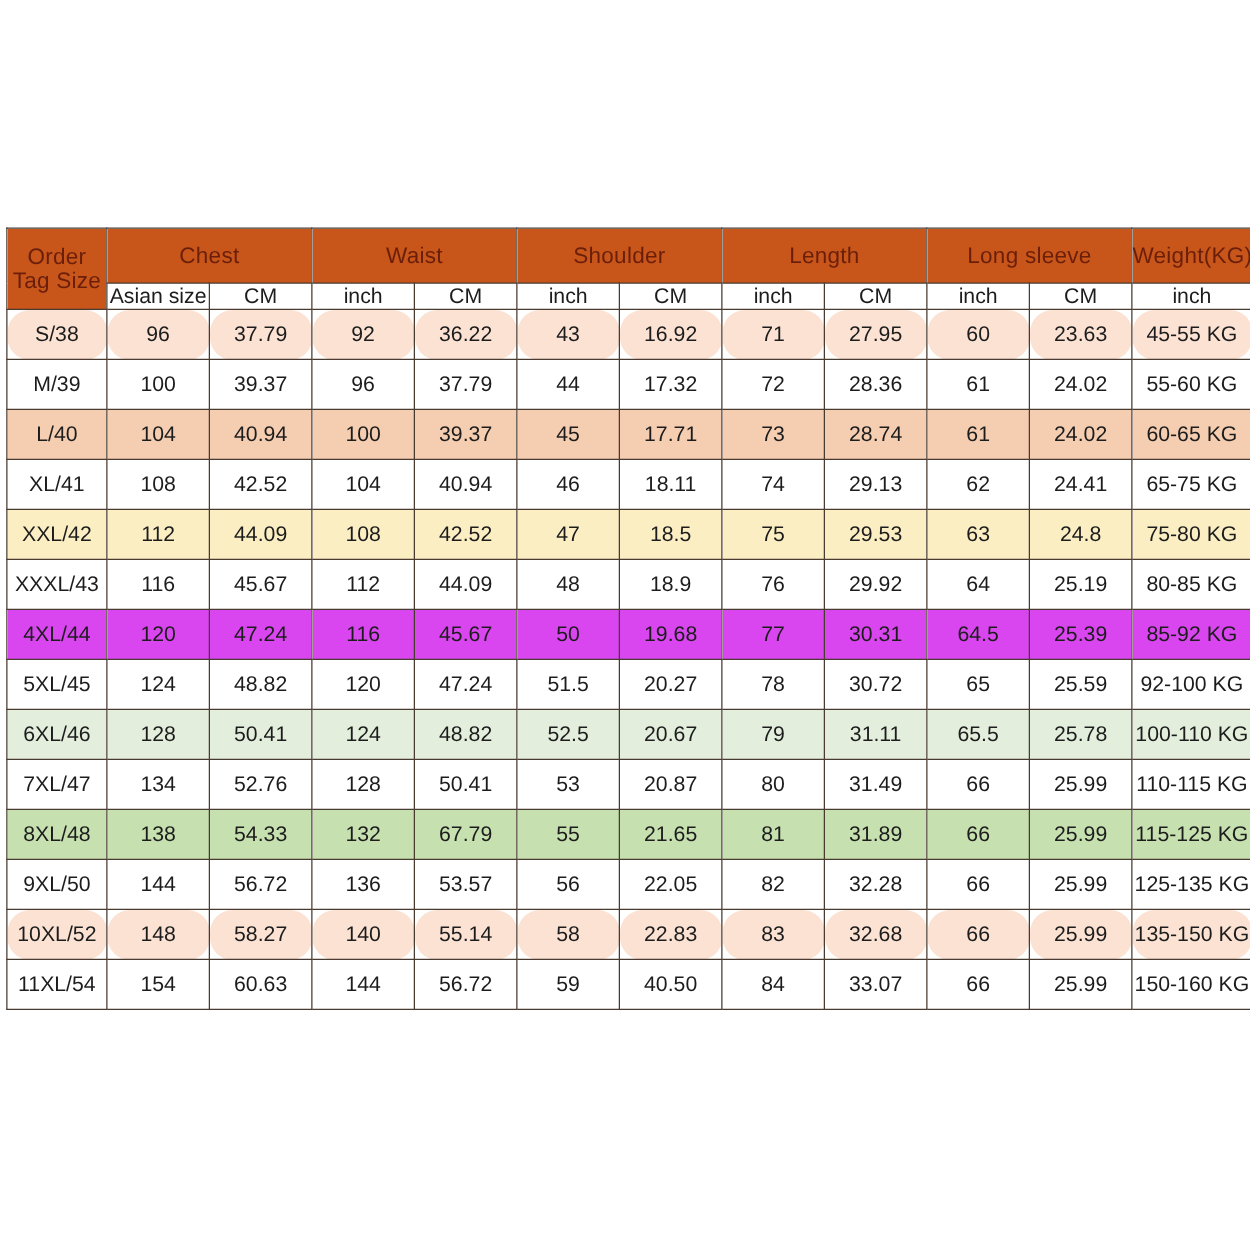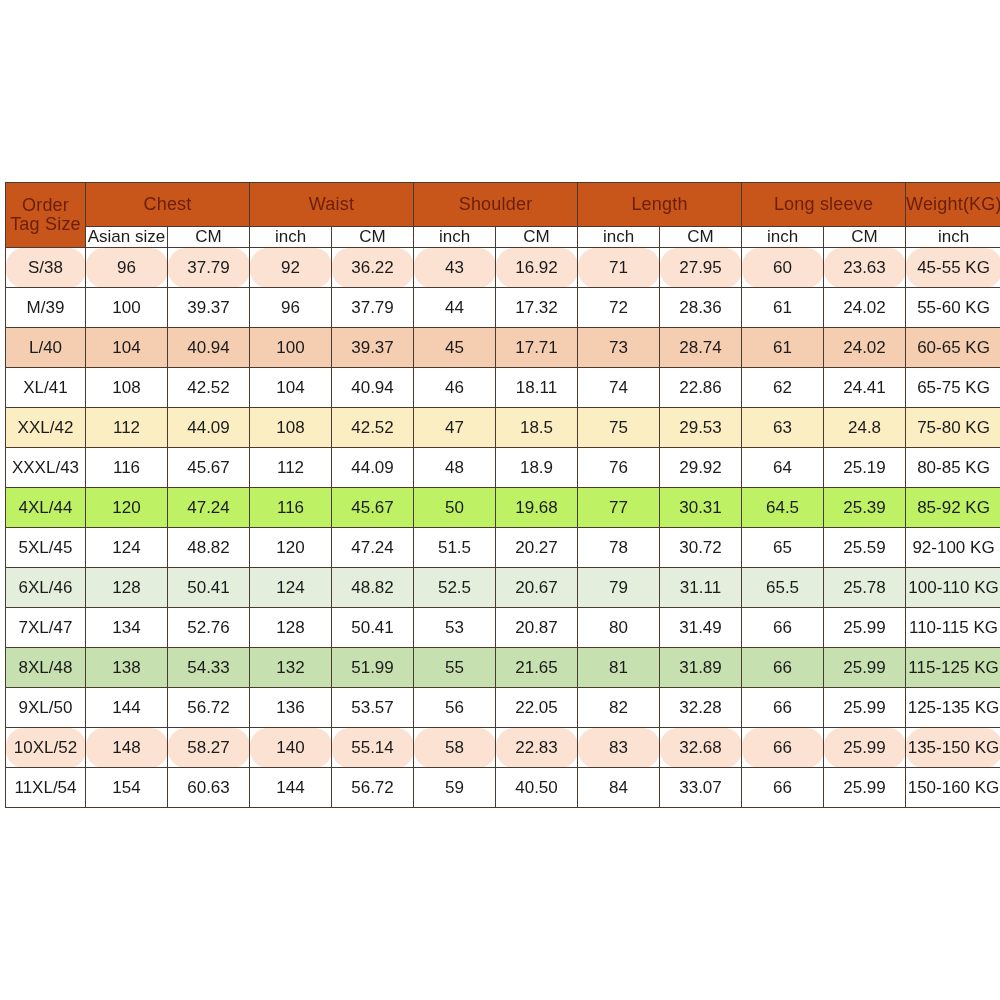--- a/index.html
+++ b/index.html
@@ -86,21 +86,21 @@
     text-align: left;
     padding-left: 5px;
     font-size: 17px;
   }
 
   
   .tint-peach  td { background: #fbe2d3; border-radius: 18px; }
   .tint-white  td { background: #ffffff; }
   .tint-salmon td { background: #f5cdb0; }
   .tint-cream  td { background: #fbeec3; }
-  .tint-gold   td { background: #bef264; }
+  .tint-gold   td { background: #d946ef; }
   .tint-mint   td { background: #e3efdc; }
   .tint-green  td { background: #c6e0b0; margin-top: 16px; }
 
   
   col.c-size   { width: 80px; }
   col.c-num    { width: 82px; }
   col.c-weight { width: 96px; }
 </style>
 </head>
 <body>
@@ -191,21 +191,21 @@
         </tr>
         <tr class="tint-white">
           <td>XL/41</td>
           <td>108</td>
           <td>42.52</td>
           <td>104</td>
           <td>40.94</td>
           <td>46</td>
           <td>18.11</td>
           <td>74</td>
-          <td>22.86</td>
+          <td>29.13</td>
           <td>62</td>
           <td>24.41</td>
           <td class="weight-cell">65-75 KG</td>
         </tr>
         <tr class="tint-cream">
           <td>XXL/42</td>
           <td>112</td>
           <td>44.09</td>
           <td>108</td>
           <td>42.52</td>
@@ -285,21 +285,21 @@
           <td>31.49</td>
           <td>66</td>
           <td>25.99</td>
           <td class="weight-cell">110-115 KG</td>
         </tr>
         <tr class="tint-green">
           <td>8XL/48</td>
           <td>138</td>
           <td>54.33</td>
           <td>132</td>
-          <td>51.99</td>
+          <td>67.79</td>
           <td>55</td>
           <td>21.65</td>
           <td>81</td>
           <td>31.89</td>
           <td>66</td>
           <td>25.99</td>
           <td class="weight-cell">115-125 KG</td>
         </tr>
         <tr class="tint-white">
           <td>9XL/50</td>

